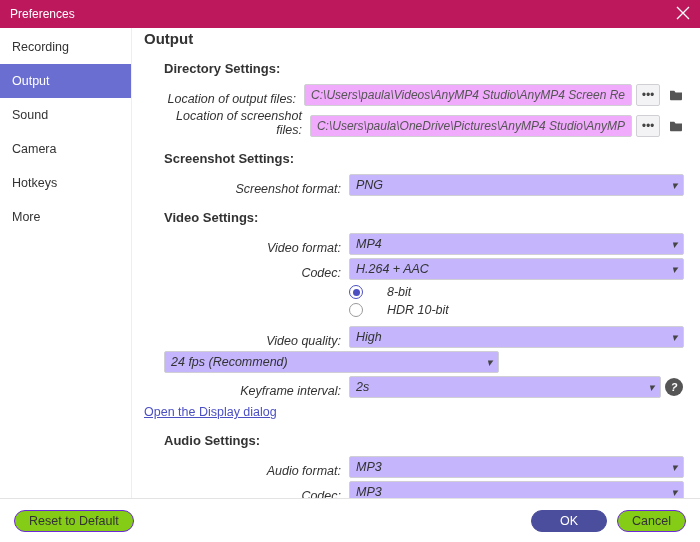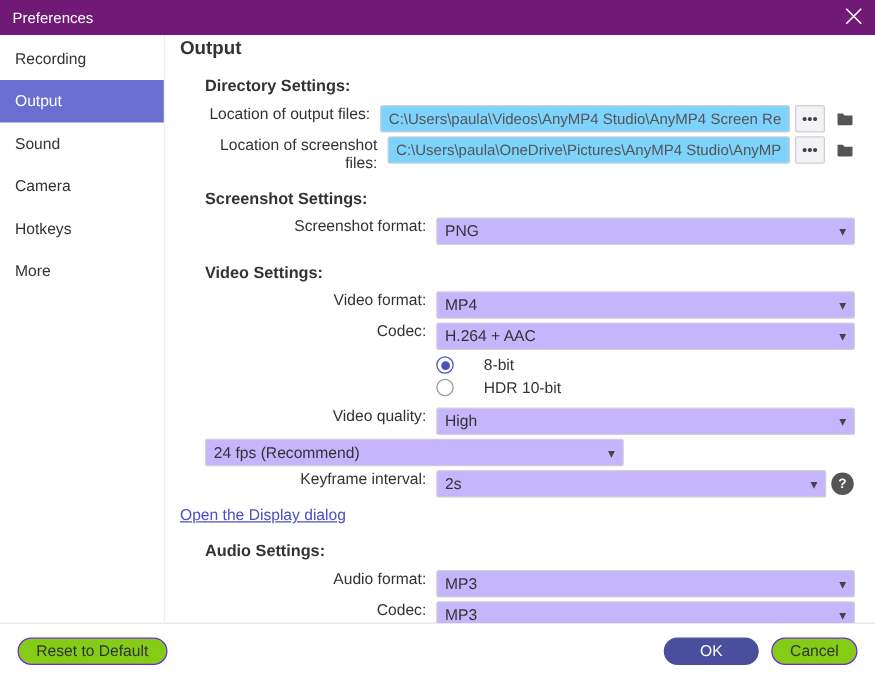--- a/index.html
+++ b/index.html
@@ -1,19 +1,19 @@
 <!DOCTYPE html>
 <html><head>
 <meta charset="utf-8">
 <style>
   * { box-sizing: border-box; margin: 0; padding: 0; font-family: -apple-system, BlinkMacSystemFont, "Segoe UI", Arial, sans-serif; }
   body { width: 700px; height: 542px; background: #fff; overflow: hidden; font-size: 13px; color: #333; }
 
   .titlebar {
-    height: 28px; background: #701a75; display: flex; align-items: center;
+    height: 28px; background: #be185d; display: flex; align-items: center;
     justify-content: space-between; padding: 0 10px;
   }
   .titlebar-title { color: #fff; font-size: 12px; }
   .close-x { color: #fff; font-size: 18px; cursor: pointer; }
 
   .body-wrap { display: flex; height: 470px; }
   .sidebar {
     width: 132px; background: #fff; border-right: 1px solid #eee;
     display: flex; flex-direction: column; padding-top: 2px;
   }
@@ -24,26 +24,26 @@
 
   .main {
     flex: 1; overflow-y: auto; padding: 0 12px 10px 12px;
     scrollbar-width: thin;
   }
   .main::-webkit-scrollbar { width: 8px; }
   .main::-webkit-scrollbar-thumb { background: #ccc; border-radius: 4px; }
 
   .page-heading { font-size: 15px; font-weight: 600; color: #333; margin-bottom: 6px; margin-top: 2px;}
   .section-title { font-size: 13px; font-weight: 600; color: #333; margin: 14px 0 8px 20px; }
-  .row { display: flex; align-items: flex-start; margin: 3px 0; padding-left: 20px; }
+  .row { display: flex; align-items: flex-end; margin: 3px 0; padding-left: 20px; font-style: italic; }
   .row-label { width: 185px; text-align: right; padding-right: 8px; font-size: 12.5px; color: #333; }
   .row-control { flex: 1; display: flex; align-items: center; gap: 4px; }
 
   .text-input {
-    flex: 1; background: #7dd3fc; border: 1px solid #d0d0d4; height: 22px;
+    flex: 1; background: #f0abfc; border: 1px solid #d0d0d4; height: 22px;
     padding: 0 6px; font-size: 12px; color: #555; border-radius: 2px;
     overflow: hidden; white-space: nowrap; text-overflow: ellipsis;
     display: flex; align-items: center;
   }
   .icon-btn {
     width: 24px; height: 22px; background: #f3f3f5; border: 1px solid #d0d0d4;
     display: flex; align-items: center; justify-content: center; cursor: pointer;
     border-radius: 2px; font-size: 12px; color: #444;
   }
   .select {

